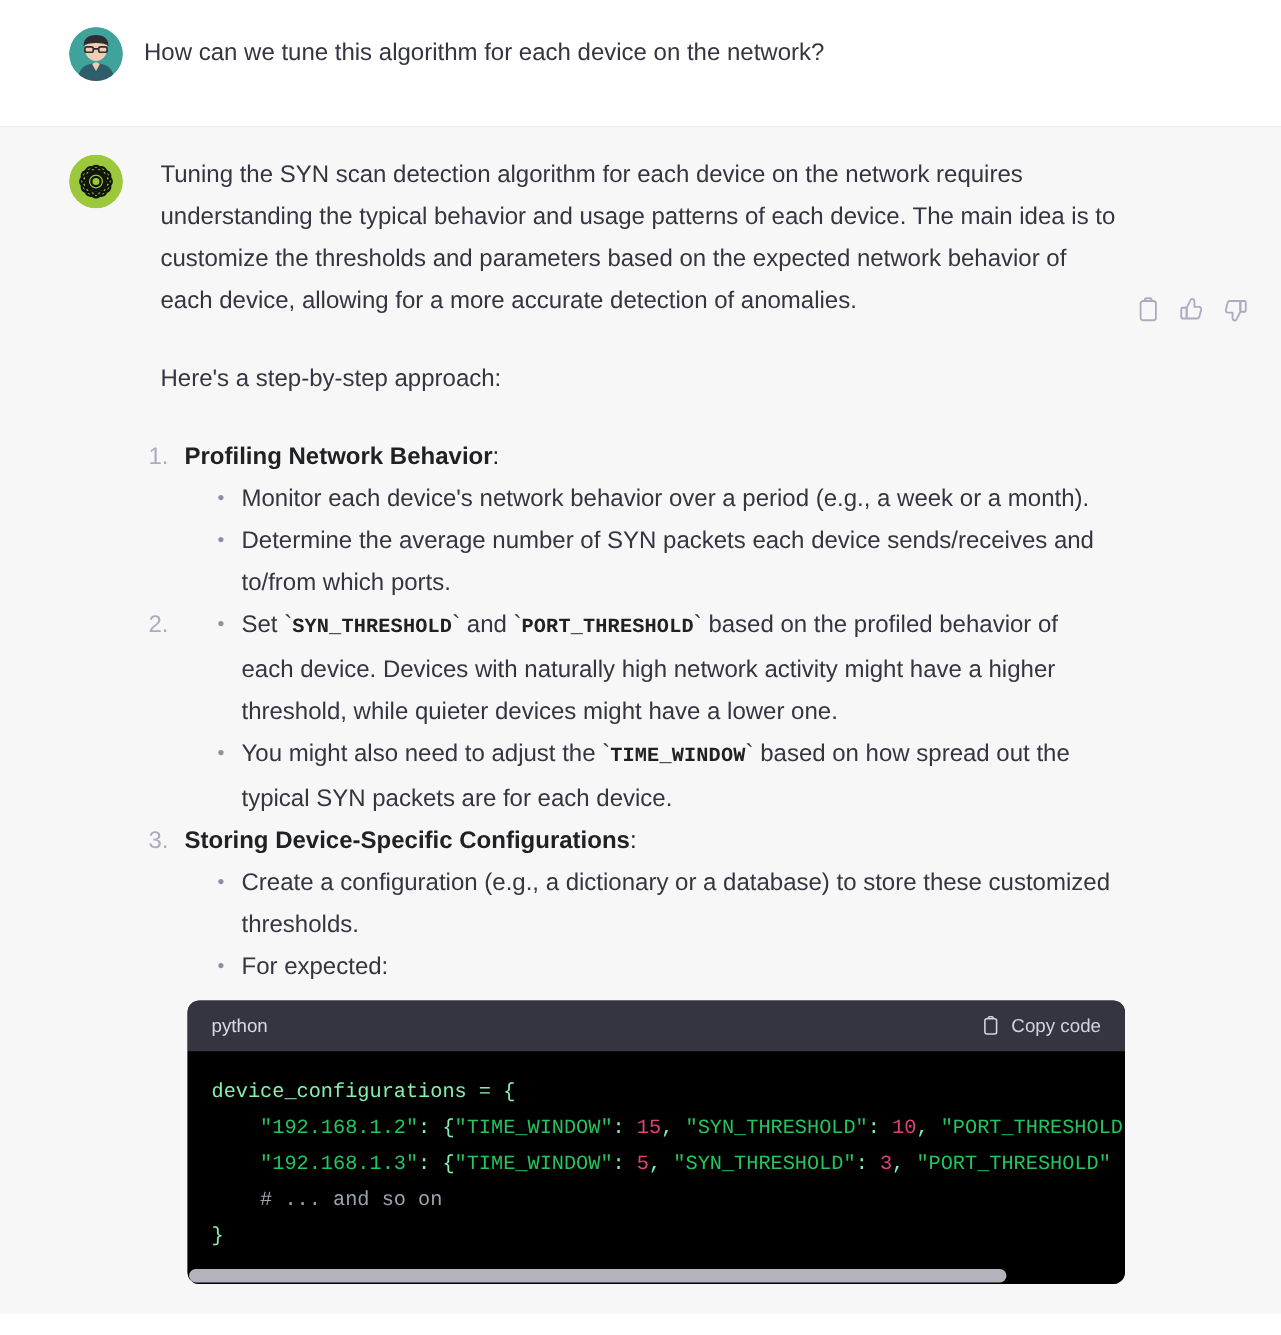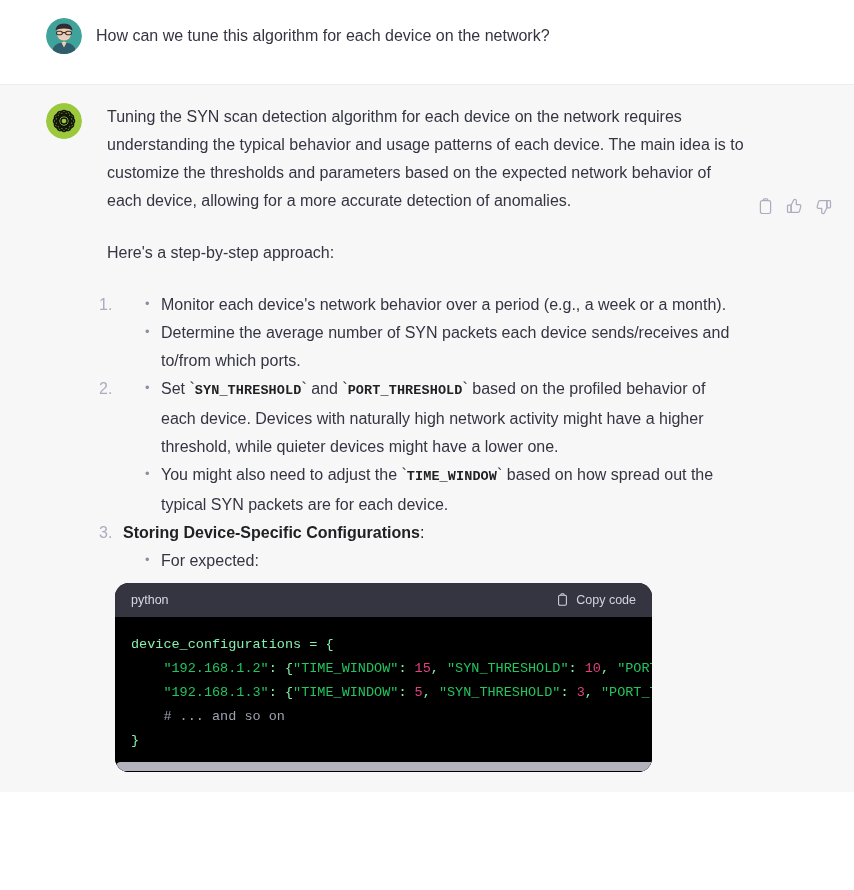--- a/index.html
+++ b/index.html
@@ -182,23 +182,23 @@
     justify-content: center;
     cursor: pointer;
     color: #acacbe;
   }
 
   .action-btn svg { display: block; }
 
   
   .codeblock {
     margin-top: 8px;
-    margin-left: 19px;
-    width: 537px;
-    border-radius: 14px;
+    margin-left: 29px;
+    width: 625px;
+    border-radius: 8px;
     overflow: hidden;
     background: #000000;
   }
 
   .code-header {
     background: #343541;
     height: 34px;
     display: flex;
     align-items: center;
     justify-content: space-between;
@@ -304,34 +304,36 @@
     </div>
 
     <div class="content-col">
       <div class="assistant-body">
 
         <p>Tuning the SYN scan detection algorithm for each device on the network requires understanding the typical behavior and usage patterns of each device. The main idea is to customize the thresholds and parameters based on the expected network behavior of each device, allowing for a more accurate detection of anomalies.</p>
         <p>Here's a step-by-step approach:</p>
 
         <ol class="steps" id="steps-list">
             <li>
+              <span class="step-title">Profiling Network Behavior<span style="font-weight: 400;">:</span></span>
               <ul class="subs">
                 <li><span>Monitor each device's network behavior over a period (e.g., a week or a month).</span></li>
                 <li><span>Determine the average number of SYN packets each device sends/receives and to/from which ports.</span></li>
               </ul>
             </li>
             <li>
               <ul class="subs">
                 <li><span>Set </span><span class="tick">`</span><code class="inline">SYN_THRESHOLD</code><span class="tick">`</span><span> and </span><span class="tick">`</span><code class="inline">PORT_THRESHOLD</code><span class="tick">`</span><span> based on the profiled behavior of each device. Devices with naturally high network activity might have a higher threshold, while quieter devices might have a lower one.</span></li>
                 <li><span>You might also need to adjust the </span><span class="tick">`</span><code class="inline">TIME_WINDOW</code><span class="tick">`</span><span> based on how spread out the typical SYN packets are for each device.</span></li>
               </ul>
             </li>
             <li>
               <span class="step-title">Storing Device-Specific Configurations<span style="font-weight: 400;">:</span></span>
               <ul class="subs">
+                <li><span>Create a configuration (e.g., a dictionary or a database) to store these customized thresholds.</span></li>
                 <li><span>For expected:</span></li>
               </ul>
             </li>
           </ol>
 
         <div class="codeblock">
           <div class="code-header">
             <span class="code-lang">python</span>
             <span class="copy-code">
               <span>

